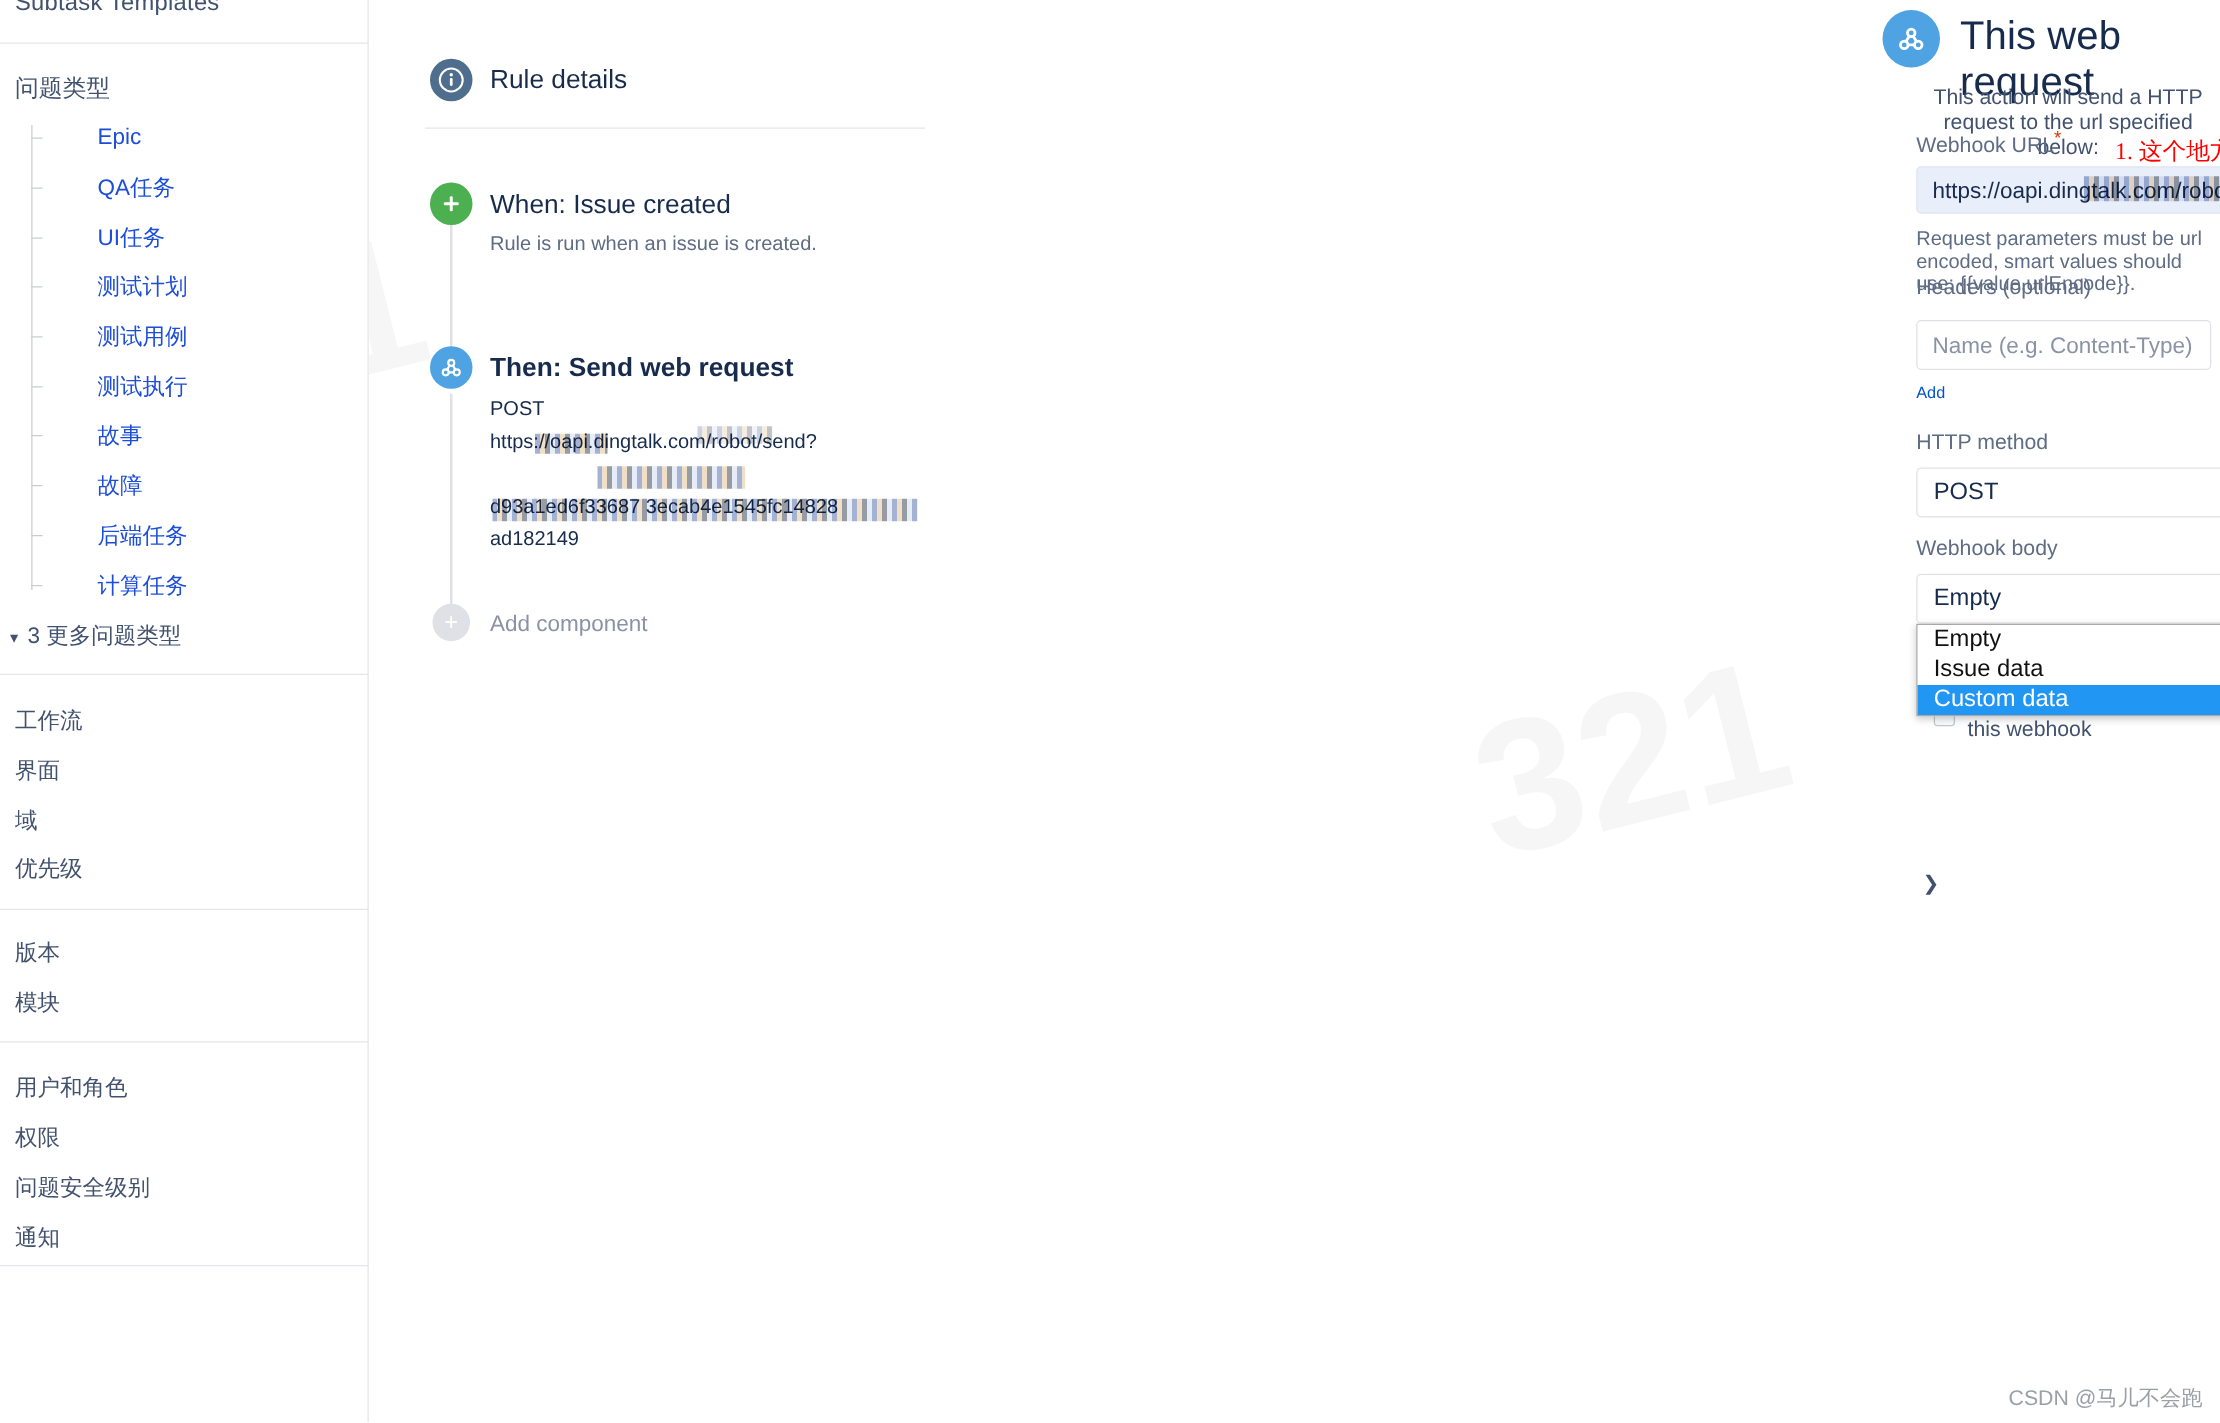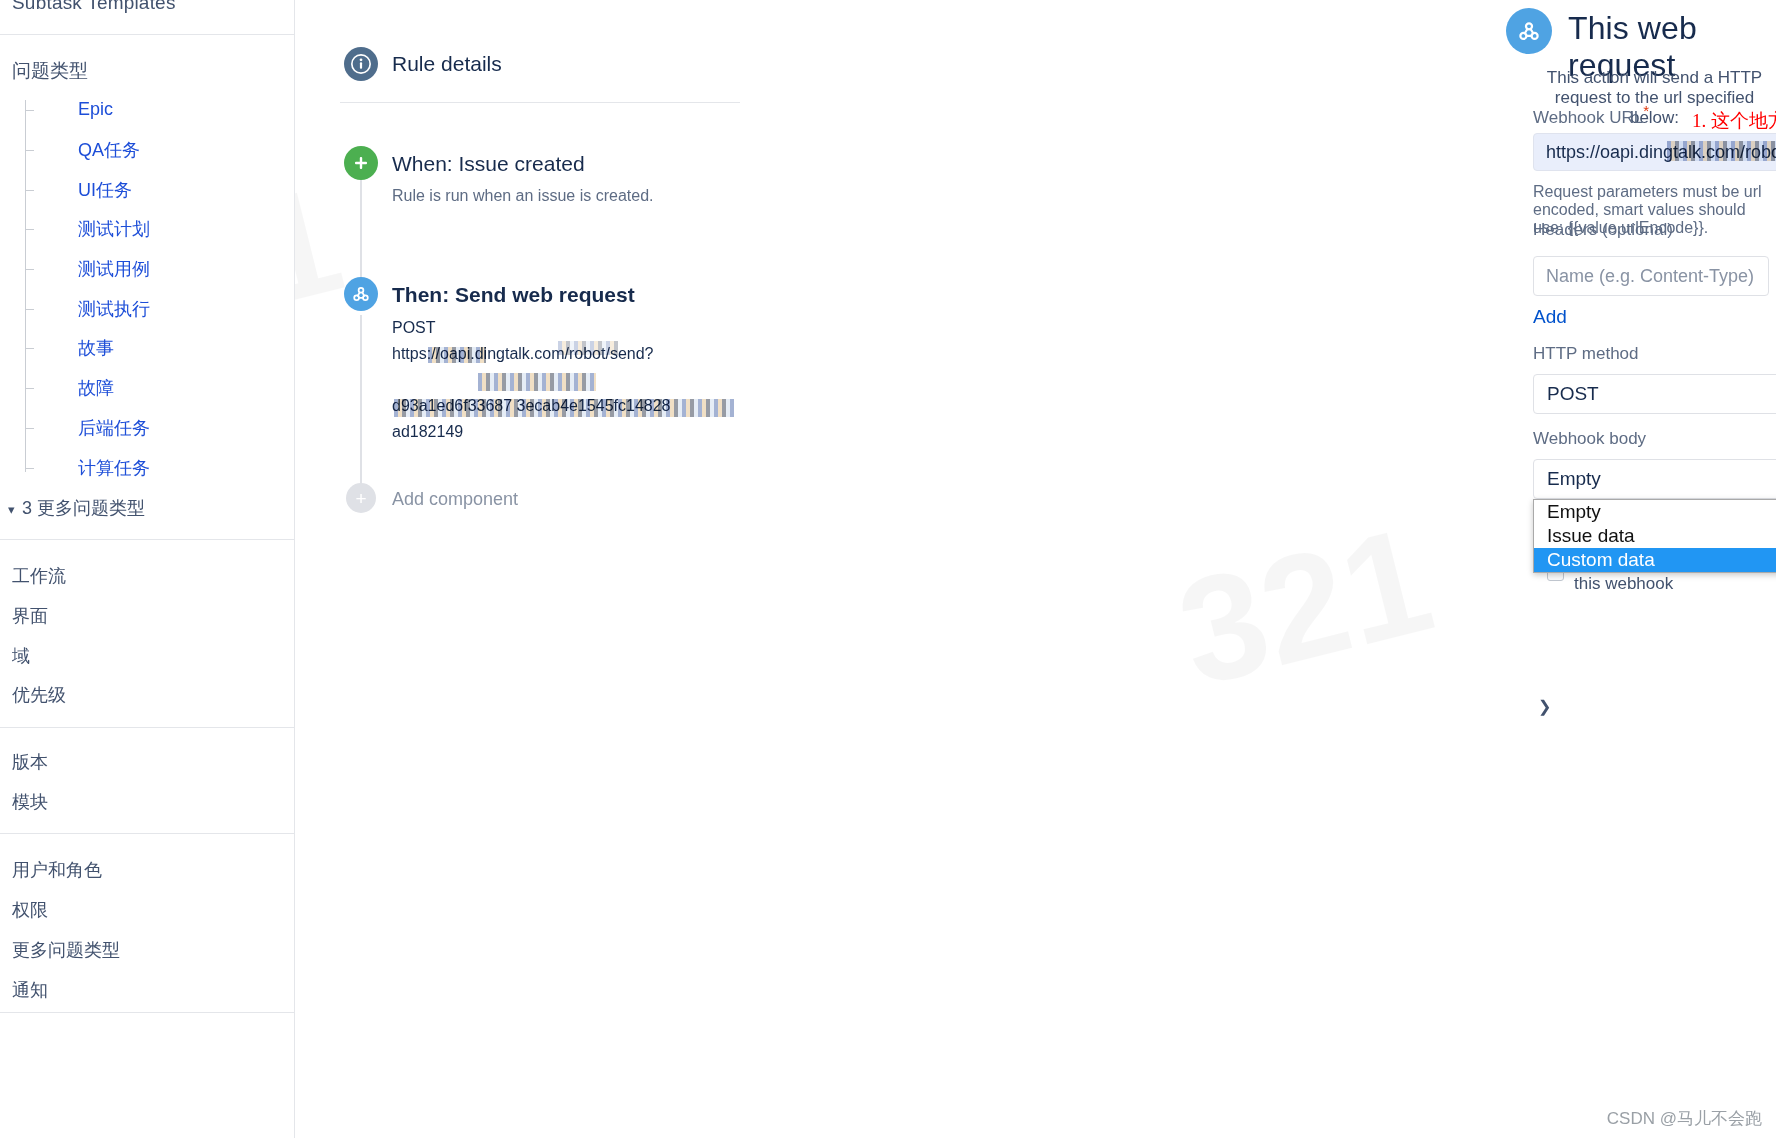--- a/index.html
+++ b/index.html
@@ -141,21 +141,21 @@
     border: 1px solid #dfe1e6; border-radius: 4px;
     background: #ffffff;
     font-family: "Liberation Sans", sans-serif;
     font-size: 18px; color: #172b4d;
     padding: 0 12px;
   }
   .input.filled { background: #e9eefb; border-color: #dfe3ee; }
   .input::placeholder { color: #8993a4; }
 
   .link {
-    position: absolute; color: #0052cc; font-size: 19px; cursor: pointer;
+    position: absolute; color: #0052cc; font-size: 13px; cursor: pointer;
   }
 
   .select {
     position: absolute;
     border: 1px solid #dfe1e6; border-radius: 4px; background: #fff;
     font-size: 19px; color: #172b4d;
     display: flex; align-items: center; padding-left: 13px;
   }
 
   .dropdown {
@@ -257,21 +257,21 @@
 
     <div class="sb-rule" style="top:727px;"></div>
 
     <div class="sb-flat" style="top:750px;">版本</div>
     <div class="sb-flat" style="top:790px;">模块</div>
 
     <div class="sb-rule" style="top:833px;"></div>
 
     <div class="sb-flat" style="top:858px;">用户和角色</div>
     <div class="sb-flat" style="top:898px;">权限</div>
-    <div class="sb-flat" style="top:938px;">更多问题类型</div>
+    <div class="sb-flat" style="top:938px;">问题安全级别</div>
     <div class="sb-flat" style="top:978px;">通知</div>
 
     <div class="sb-rule" style="top:1012px;"></div>
   </div>
 
   <div id="chain">
 
     <div class="node-icon" style="left:36px; top:47px; background:#4f6d8c;">
       <svg width="22" height="22" viewBox="0 0 24 24" aria-hidden="true">
         <circle cx="12" cy="12" r="10" fill="none" stroke="#fff" stroke-width="1.8"></circle>

